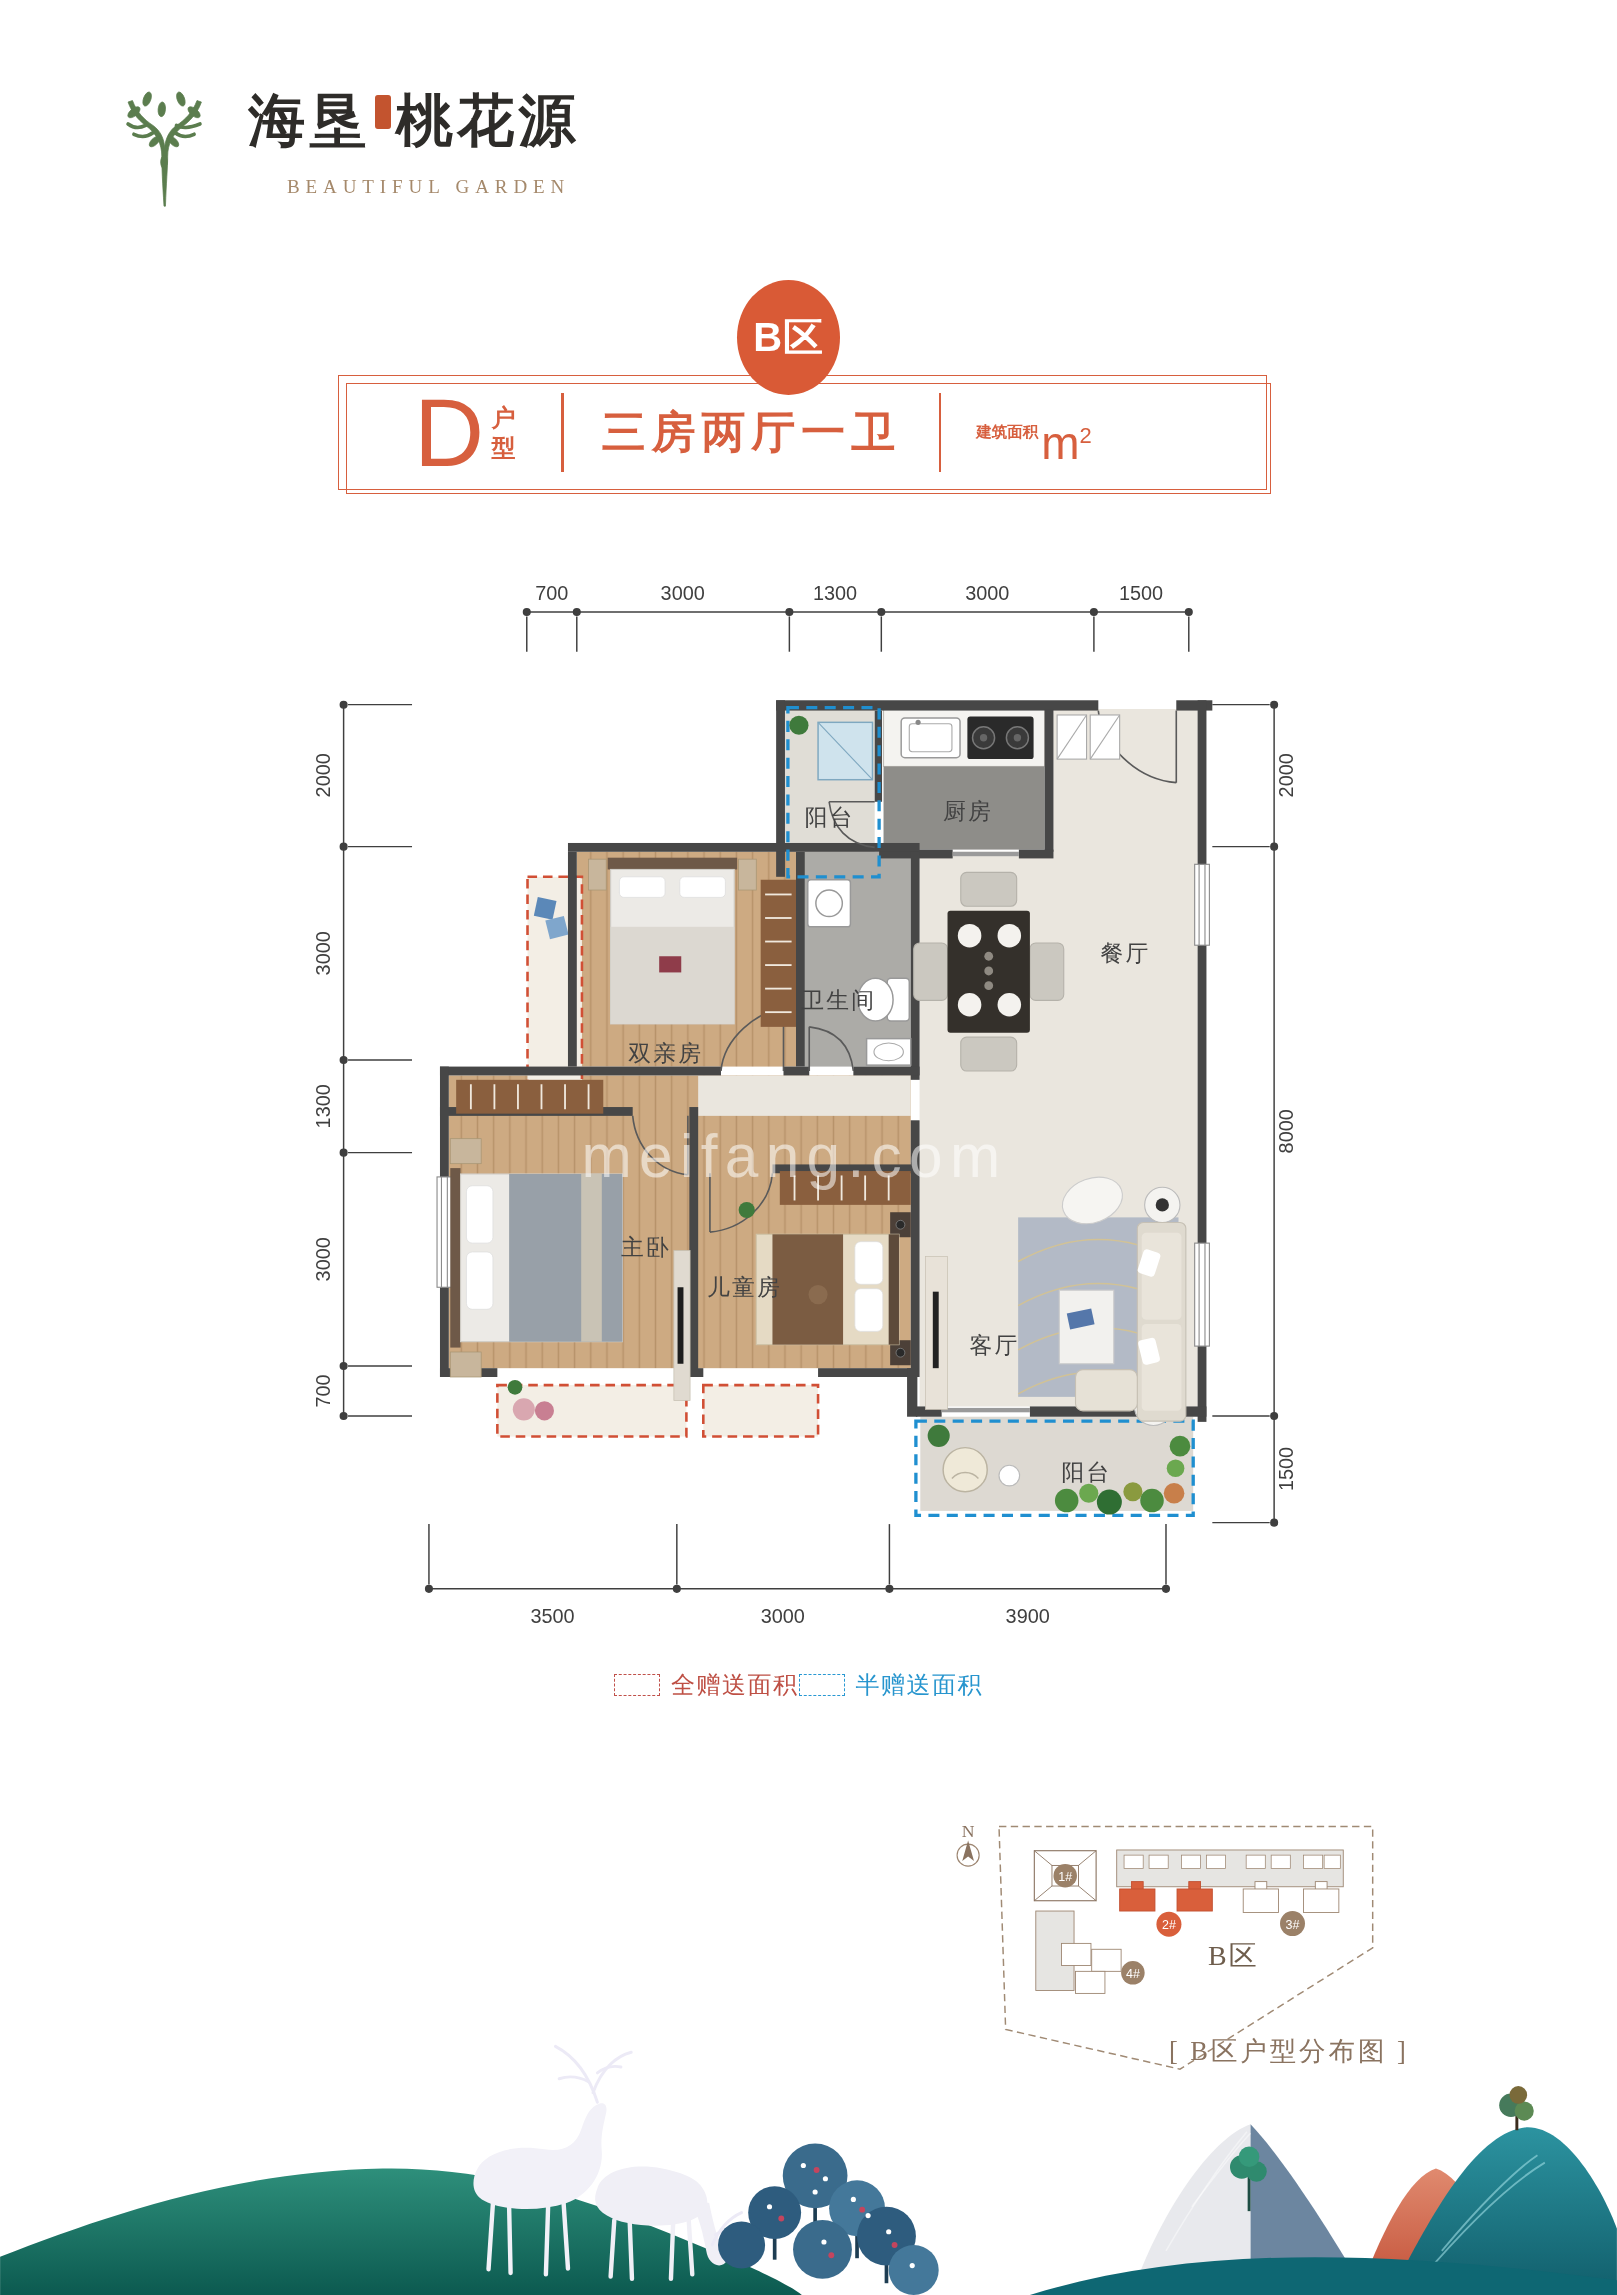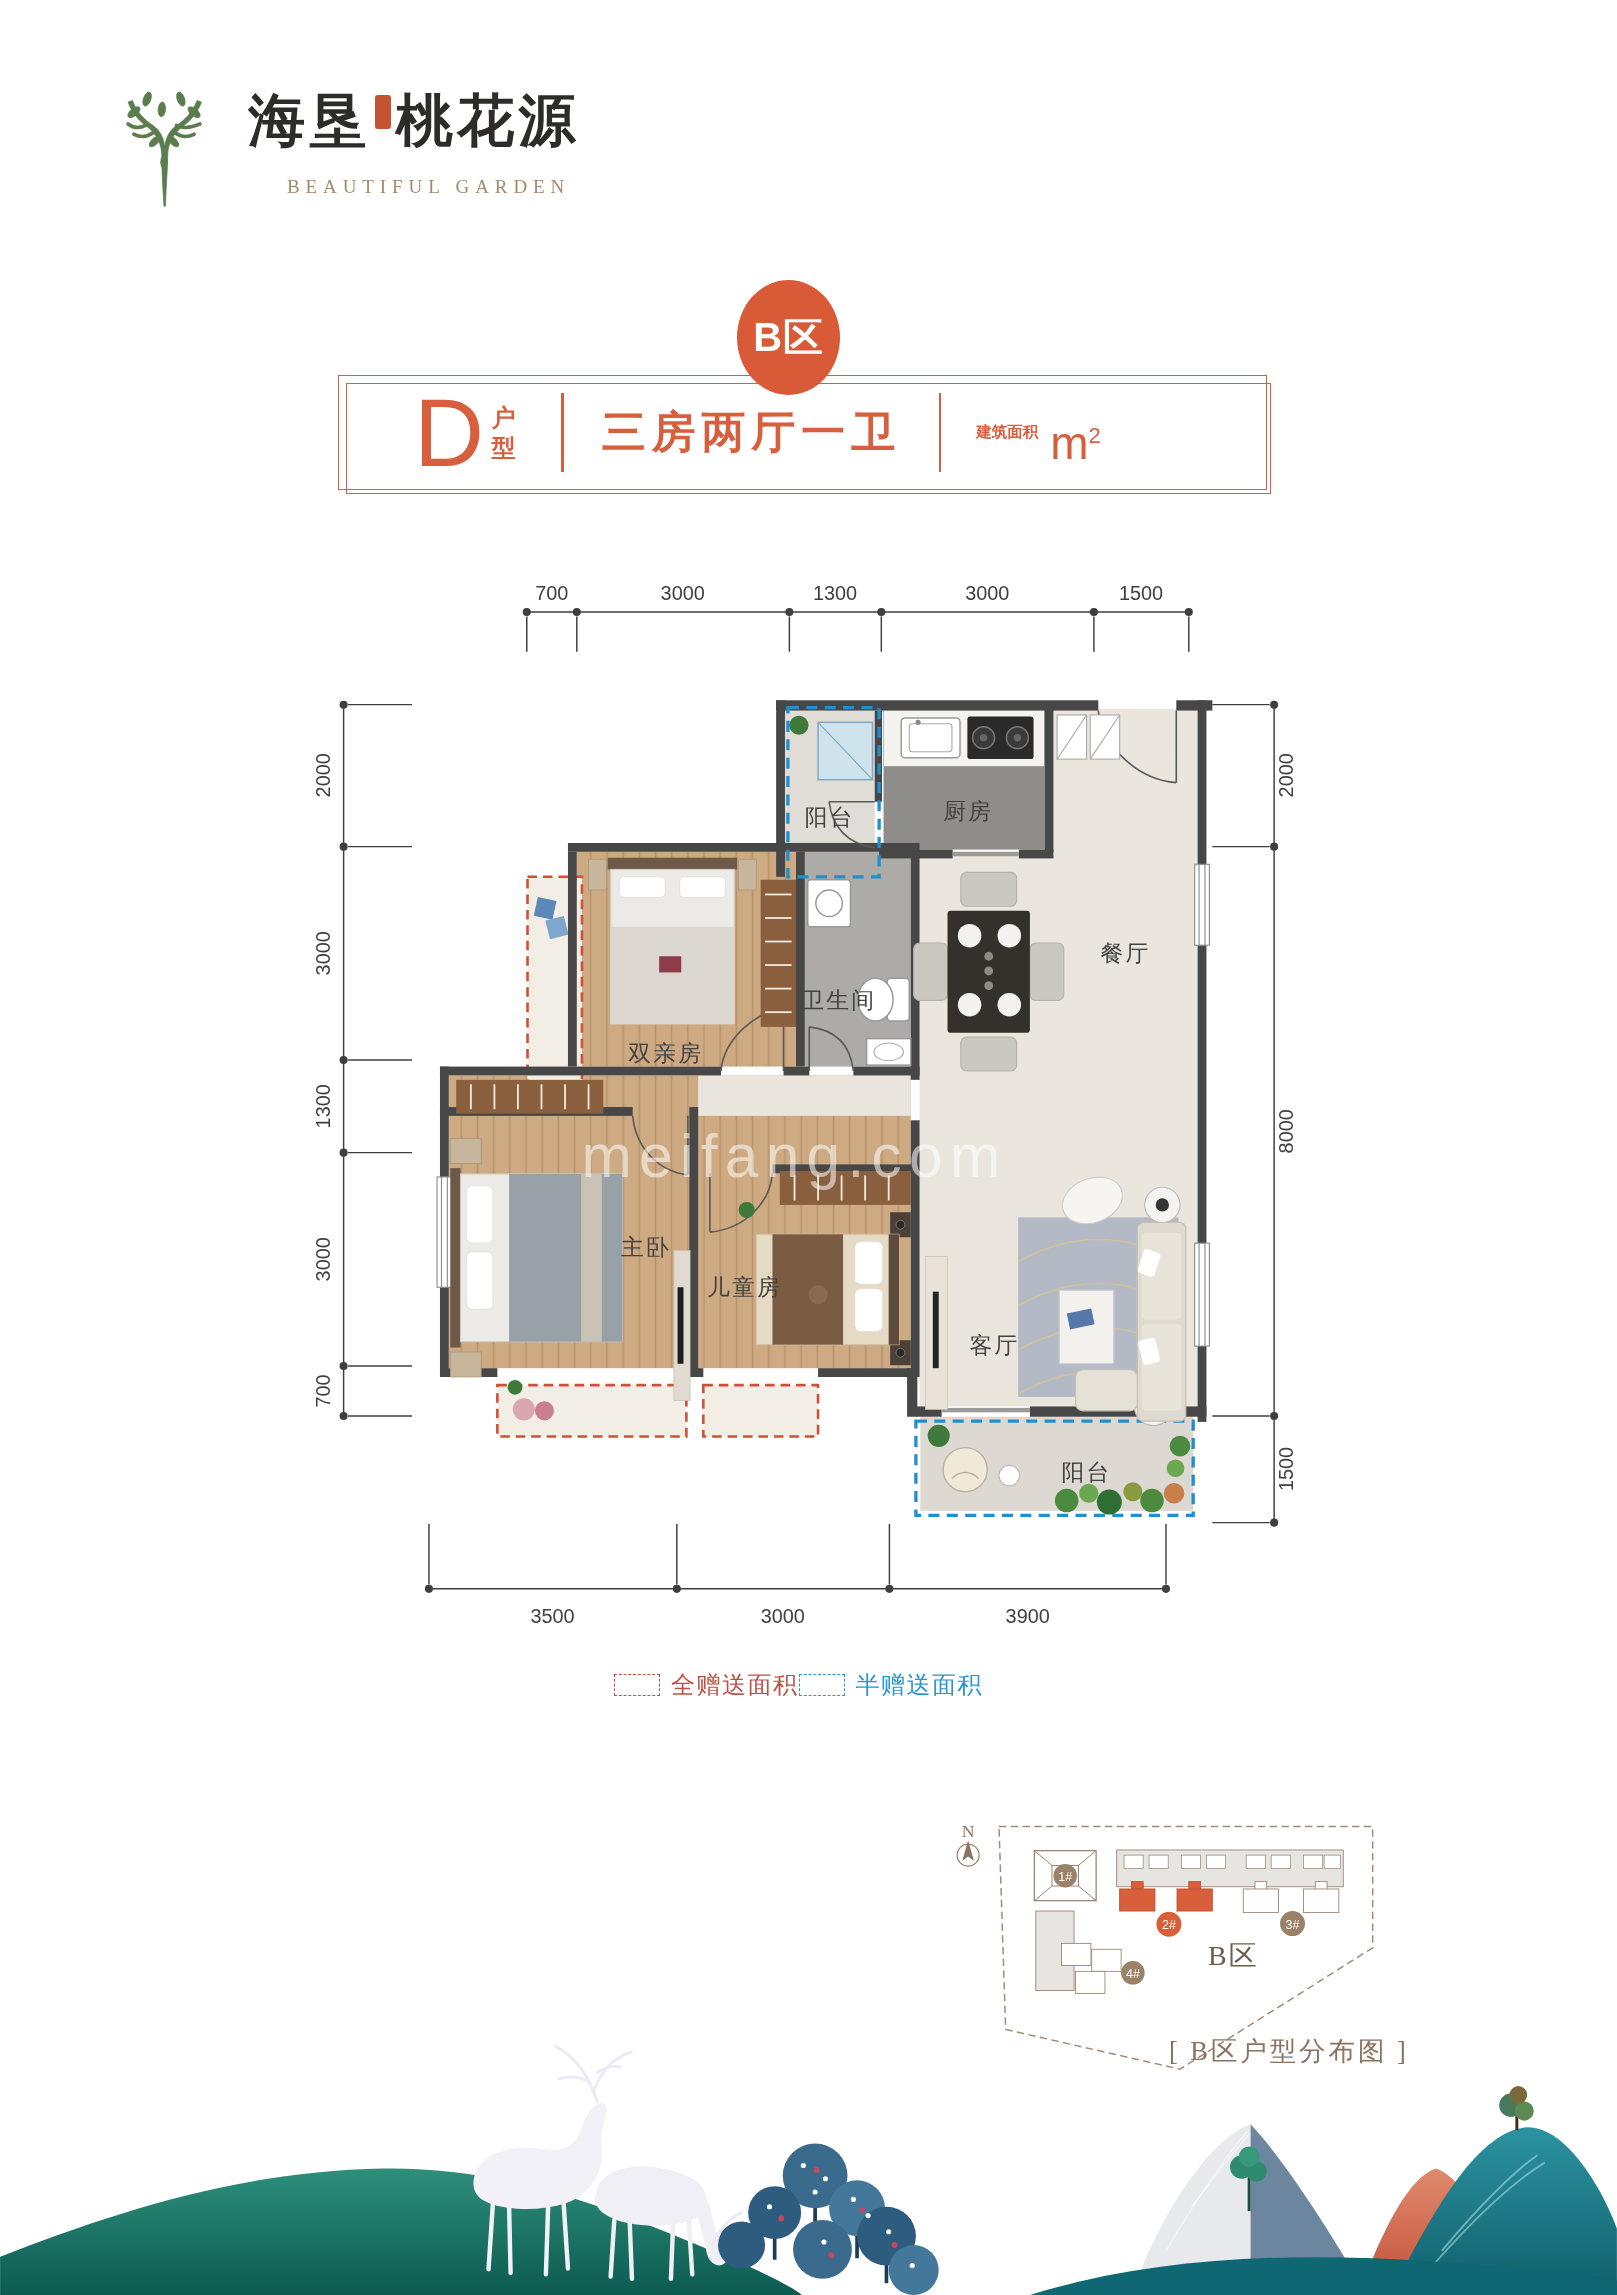--- a/index.html
+++ b/index.html
@@ -18,21 +18,21 @@
   .banner{left:338px;top:375px;width:927px;height:113px;border:1.5px solid #d75f3e;}
   .banner-inner{position:absolute;left:6.6px;top:6.6px;right:-5.2px;bottom:-5.2px;border:1.5px solid #d75f3e;}
   .banner-content{position:absolute;left:0;top:0;width:100%;height:100%;display:flex;
                   align-items:center;color:#d75f3e;}
   .unit-letter{font-size:97px;line-height:1;margin-left:75px;font-weight:400;}
   .unit-suffix{display:flex;flex-direction:column;font-size:24px;line-height:1.25;margin-left:7.4px;font-weight:600;}
   .vdiv{width:2.2px;height:79px;background:#d75f3e;}
   .rooms-text{font-size:44px;font-weight:700;letter-spacing:5.9px;margin:0 38px;}
   .area-label{display:flex;flex-direction:row;font-size:15.5px;line-height:1.3;margin-left:35px;font-weight:600;}
   .area-value{font-size:85px;line-height:1;margin-left:10.3px;font-weight:400;}
-  .area-unit{font-size:46px;margin-left:12px;align-self:center;margin-top:20.6px;}
+  .area-unit{font-size:46px;margin-left:3px;align-self:center;margin-top:20.6px;}
   .area-unit sup{font-size:22px;}
   .badge{left:737px;top:280px;width:103px;height:115px;border-radius:50%;background:#d95a36;
          display:flex;align-items:center;justify-content:center;color:#fff;font-size:40px;
          font-weight:700;letter-spacing:0.7px;z-index:5;}
   
   .legend{left:614px;top:1669px;display:flex;align-items:center;}
   .legend-item{display:flex;align-items:center;}
   .legend-box{width:44px;height:20.6px;border:1.5px dashed #c0504a;}
   .legend-box.blue{border-color:#2898d3;}
   .legend-label{font-size:24px;margin-left:11px;letter-spacing:1.5px;}

